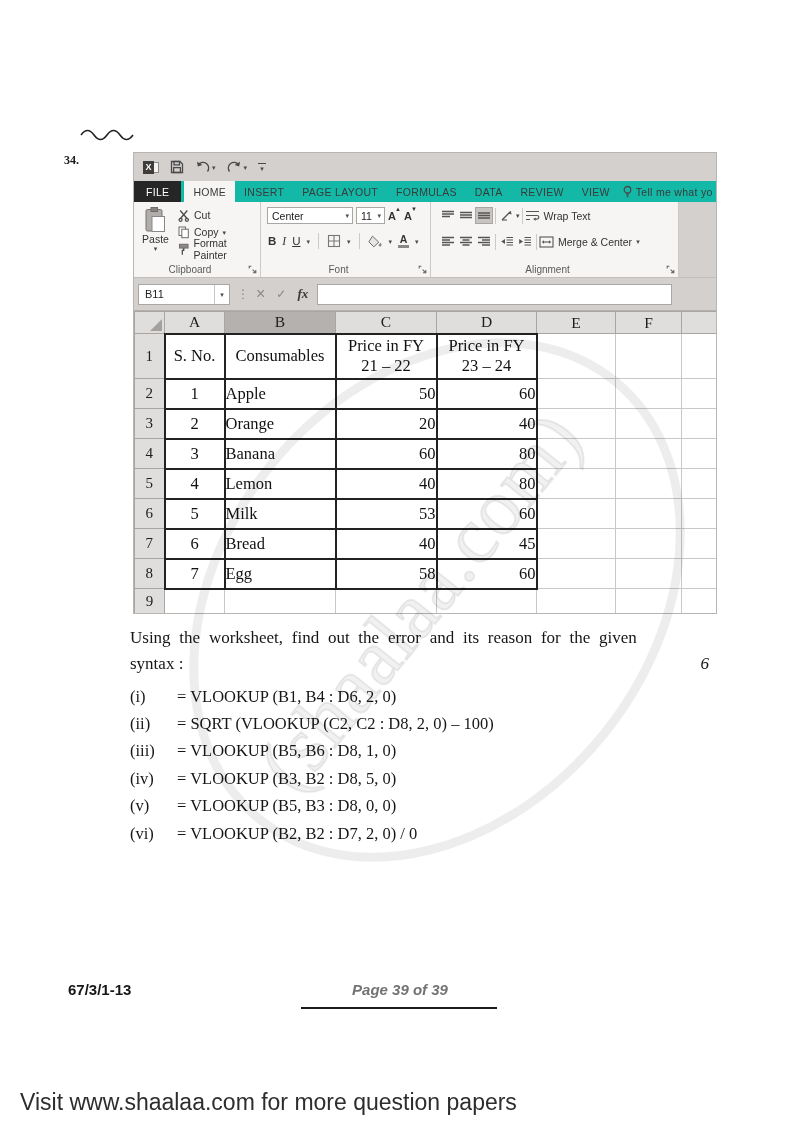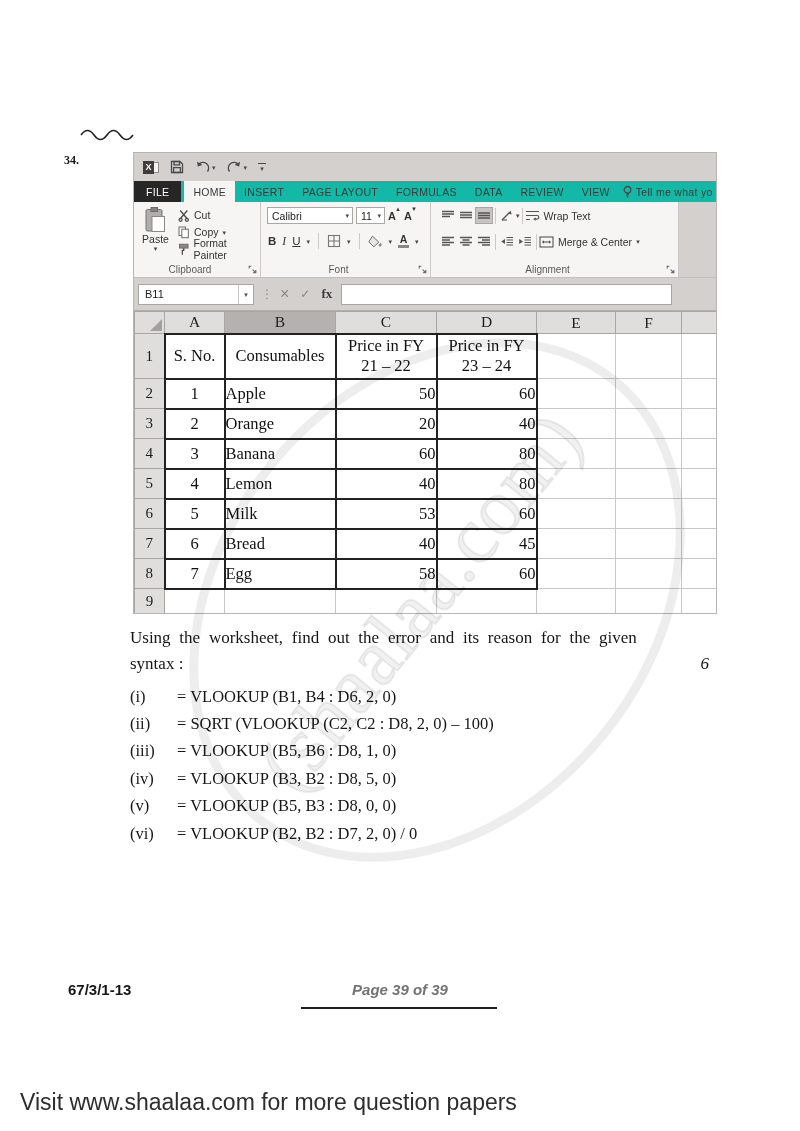--- a/index.html
+++ b/index.html
@@ -58,28 +58,28 @@
   .acolor .bar { width:11px; height:3px; background:#8a8785; margin-top:1px; }
   .g-align { width:248px; }
   .al-row1 { position:absolute; left:8px; top:5px; display:flex; align-items:center; }
   .al-row2 { position:absolute; left:8px; top:31px; display:flex; align-items:center; }
   .ibtn { width:18px; height:17px; display:flex; align-items:center; justify-content:center; }
   .ibtn.pressed { background:#c7c4c2; border:1px solid #a8a5a3; }
   .lbl-btn { display:flex; align-items:center; gap:4px; font-size:10.5px; color:#333; }
   .ribbon-fill { flex:1; background:#d3d0ce; }
 
   .fbar { height:33px; background:#d3d0ce; display:flex; align-items:center; padding-left:4px; border-bottom:1px solid #b3b0ae; }
-  .namebox { width:116px; height:21px; background:#fff; border:1px solid #a9a6a3; display:flex; align-items:center;
+  .namebox { width:92px; height:21px; background:#fff; border:1px solid #a9a6a3; display:flex; align-items:center;
              font-size:11px; color:#222; padding-left:6px; }
   .nb-caret { margin-left:auto; border-left:1px solid #c9c6c4; height:19px; width:15px; display:flex; align-items:center; justify-content:center; }
   .fdots { margin:0 7px; color:#8a8886; font-size:12px; }
   .fx-btns { display:flex; align-items:center; gap:11px; color:#8a8886; }
   .fcancel { font-size:16px; line-height:1; }
   .faccept { font-size:12px; }
-  .ffx { font-family:"Liberation Serif",serif; font-weight:700; font-size:13px; color:#3a3a3a; }
+  .ffx { font-family:"Liberation Serif",serif; font-style:italic; font-weight:700; font-size:13px; color:#3a3a3a; }
   .finput { flex:1; height:21px; background:#fff; border:1px solid #a9a6a3; margin:0 44px 0 9px; }
 
   table.sheet { border-collapse:collapse; table-layout:fixed; width:584px; font-family:"Liberation Serif",serif; }
   table.sheet td { padding:0; overflow:hidden; }
   .ch { background:#e0dedc; border:1px solid #a8a5a3; text-align:center; font-size:15.5px; height:22px; color:#1d1d1d; }
   .ch.sel { background:#b4b1ae; }
   .rn { background:#e0dedc; border:1px solid #a8a5a3; text-align:center; font-size:15px; color:#1d1d1d; }
   .corner { background:#e0dedc; border:1px solid #a8a5a3; position:relative; }
   .corner .tri { position:absolute; right:2px; bottom:2px; width:0; height:0;
                  border-left:12px solid transparent; border-bottom:12px solid #a3a09e; }
@@ -217,21 +217,21 @@
       </div>
       <div class="grp-label">Clipboard</div>
       <svg class="launcher" width="9" height="9" viewBox="0 0 9 9">
         <path d="M1.2 3.4 V1.2 H3.4 M4.6 4.6 L7.6 7.6 M7.8 4.9 V7.8 H4.9" fill="none" stroke="#666" stroke-width="1.1"></path>
       </svg>
     </div>
 
     <div class="grp g-font">
       <div class="font-row1">
         <div class="combo c-name">
-          <span>Calibri</span>
+          <span>Center</span>
           <span class="car">▾</span>
         </div>
         <div class="combo c-size">
           <span>11</span>
           <span class="car">▾</span>
         </div>
         <span class="fontsize-btn"><span>A</span><span class="up">▲</span></span>
         <span class="fontsize-btn"><span>A</span><span class="up">▼</span></span>
       </div>
       <div class="font-row2">

